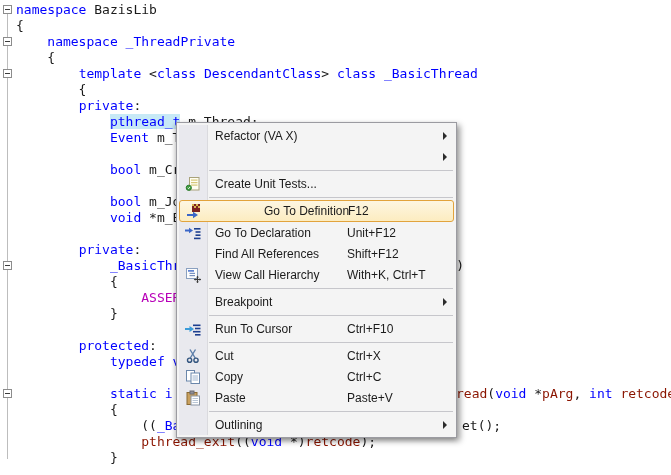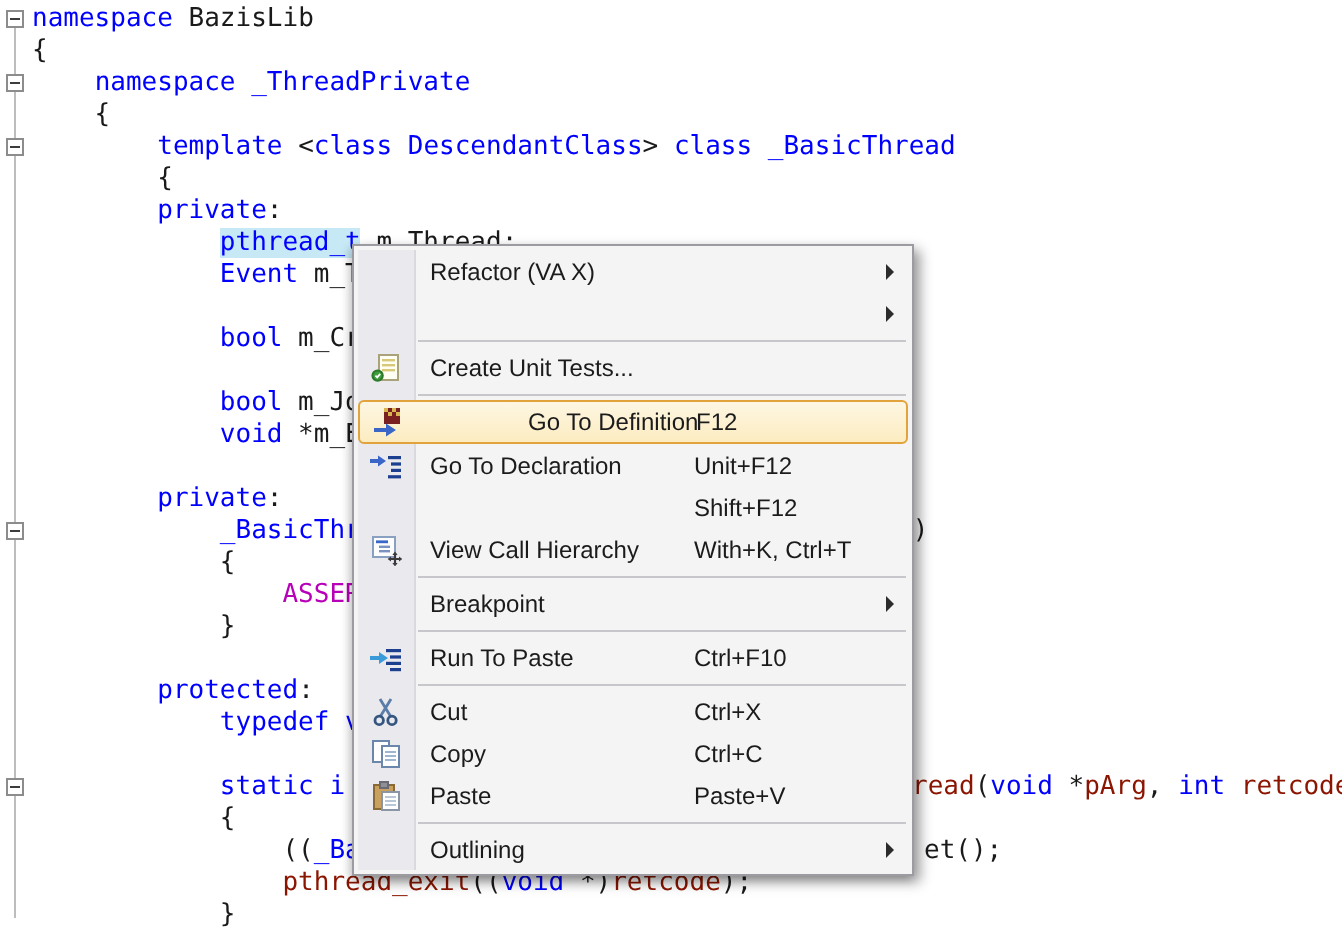--- a/index.html
+++ b/index.html
@@ -127,20 +127,21 @@
             <rect x="10.5" y="9.4" width="5" height="1.6"></rect>
             <rect x="9" y="12.6" width="6.5" height="1.6"></rect>
           </g>
         </svg>
       </span>
       <span class="mi-label">Go To Declaration</span>
       <span class="mi-shortcut">Unit+F12</span>
     </div>
     <div class="menu-item">
       <span class="mi-icon"></span>
+      <span class="mi-label">Find All References</span>
       <span class="mi-shortcut">Shift+F12</span>
     </div>
     <div class="menu-item">
       <span class="mi-icon">
         <svg width="16" height="16" viewBox="0 0 16 16">
           <rect x="1.5" y="1.5" width="11" height="10" fill="#fdfdfd" stroke="#8aa0c0"></rect>
           <rect x="3" y="3.2" width="6" height="1.4" fill="#3a66c8"></rect>
           <rect x="4.5" y="5.8" width="5.5" height="1.2" fill="#7a92c0"></rect>
           <rect x="4.5" y="8" width="5.5" height="1.2" fill="#7a92c0"></rect>
           <g stroke="#3c3c3c" stroke-width="1.1" fill="none">
@@ -169,21 +170,21 @@
         <svg width="16" height="16" viewBox="0 0 16 16">
           <g fill="#1d3f8f">
             <rect x="8" y="3.5" width="7.5" height="1.6"></rect>
             <rect x="10" y="6.7" width="5.5" height="1.6"></rect>
             <rect x="8" y="9.9" width="7.5" height="1.6"></rect>
             <rect x="10" y="13" width="5.5" height="1.6"></rect>
           </g>
           <path d="M0 7 H4.5 V5 L9 8 L4.5 11 V9 H0 Z" fill="#3a9bd8"></path>
         </svg>
       </span>
-      <span class="mi-label">Run To Paste</span>
+      <span class="mi-label">Run To Cursor</span>
       <span class="mi-shortcut">Ctrl+F10</span>
     </div>
     <div class="menu-sep"></div>
     <div class="menu-item">
       <span class="mi-icon">
         <svg width="16" height="16" viewBox="0 0 16 16">
           <path d="M5 1.5 L10.2 10 M10.5 1.5 L5.3 10" stroke="#5b7da8" stroke-width="1.4" fill="none"></path>
           <circle cx="4.6" cy="12.2" r="2.1" fill="none" stroke="#33557f" stroke-width="1.4"></circle>
           <circle cx="11" cy="12.2" r="2.1" fill="none" stroke="#33557f" stroke-width="1.4"></circle>
         </svg>

